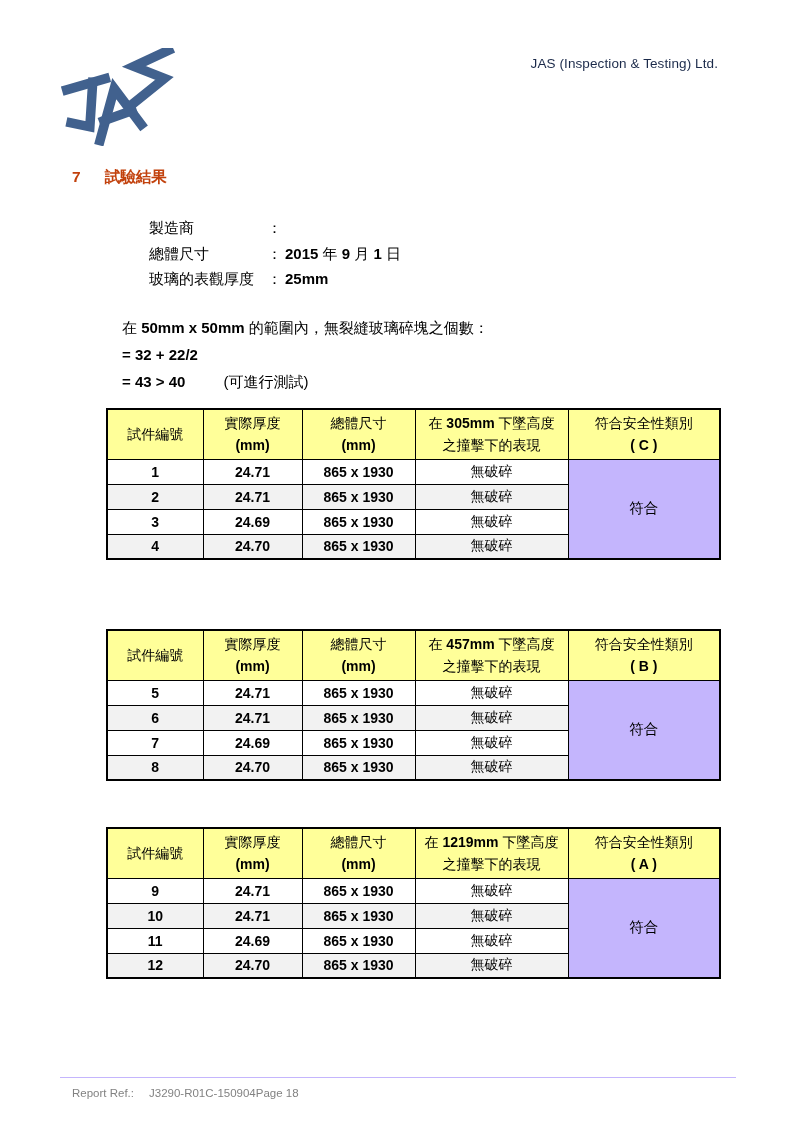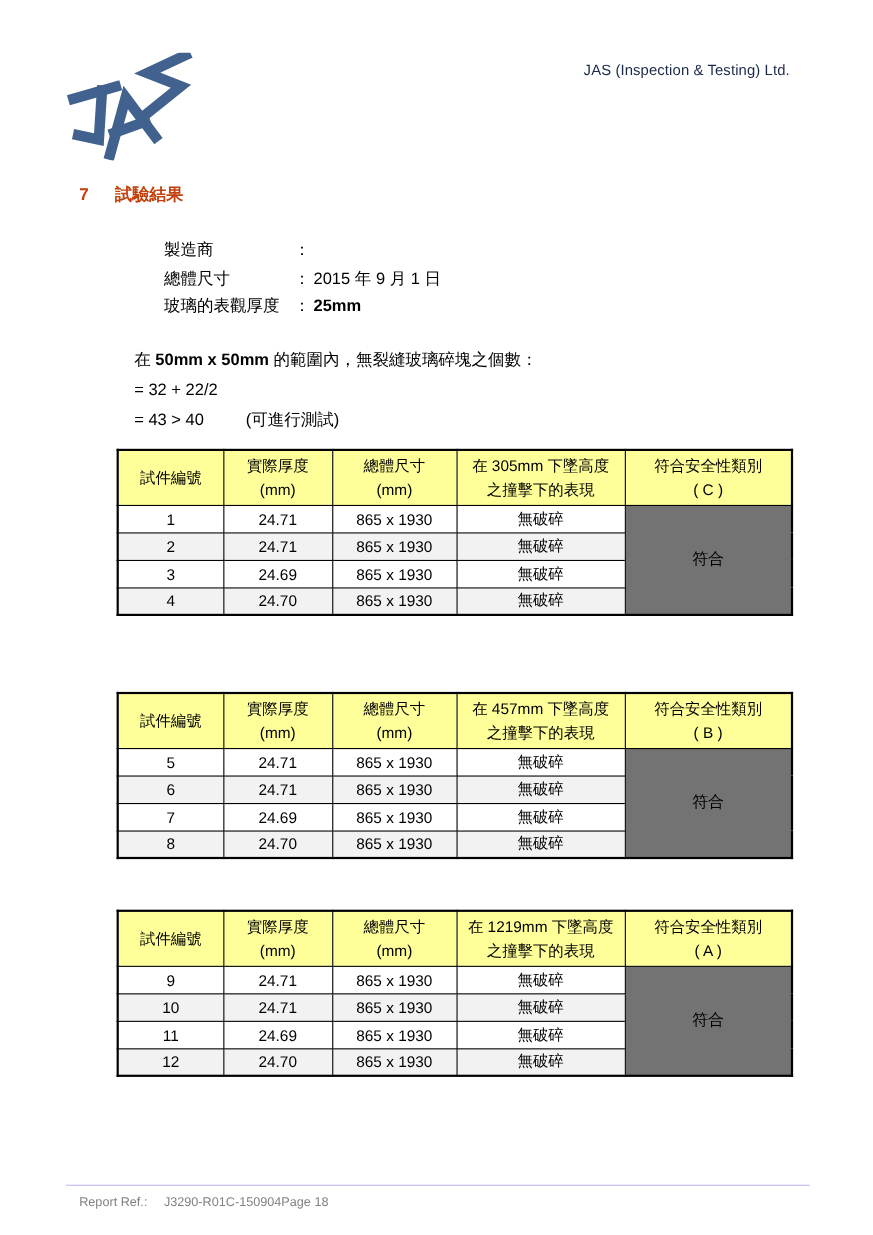--- a/index.html
+++ b/index.html
@@ -41,21 +41,21 @@
   .info-label { width: 118px; flex: 0 0 118px; }
   .info-colon { margin-right: 3px; }
 
   
   .calc-block {
     position: absolute; left: 122px; top: 314px;
     font-size: 15px; line-height: 27px;
   }
 
   .bold { font-weight: bold; }
-  .num  { font-weight: 400; }
+  .num  { font-weight: 700; }
   .note { margin-left: 38px; }
 
   
   .table-block { position: absolute; left: 106px; width: 616px; }
   #table1 { top: 408px; }
   #table2 { top: 629px; }
   #table3 { top: 827px; }
 
   table.rtable {
     border-collapse: collapse; table-layout: fixed;
@@ -70,21 +70,21 @@
   .rtable th, .rtable td {
     border: 1px solid #000; text-align: center; vertical-align: middle;
     padding: 0; overflow: hidden;
   }
   .rtable thead th {
     background: #ffff99; font-weight: normal;
     height: 50px; line-height: 22.5px; font-size: 14px;
   }
   .rtable tbody td { height: 25px; background: #ffffff; }
   .rtable tbody tr.stripe td { background: #f2f2f2; }
-  .rtable td.compliance { background: #737373; font-size: 14.5px; }
+  .rtable td.compliance { background: #c4b5fd; font-size: 14.5px; }
 
   
   .footer {
     position: absolute; left: 60px; right: 58px; top: 1077px;
     border-top: 1px solid #c4b5fd;
     padding: 9px 10px 0 12px;
     display: flex; justify-content: flex-start;
     font-size: 11.5px; color: #828282;
   }
   .footer .ref-label { margin-right: 15px; }

